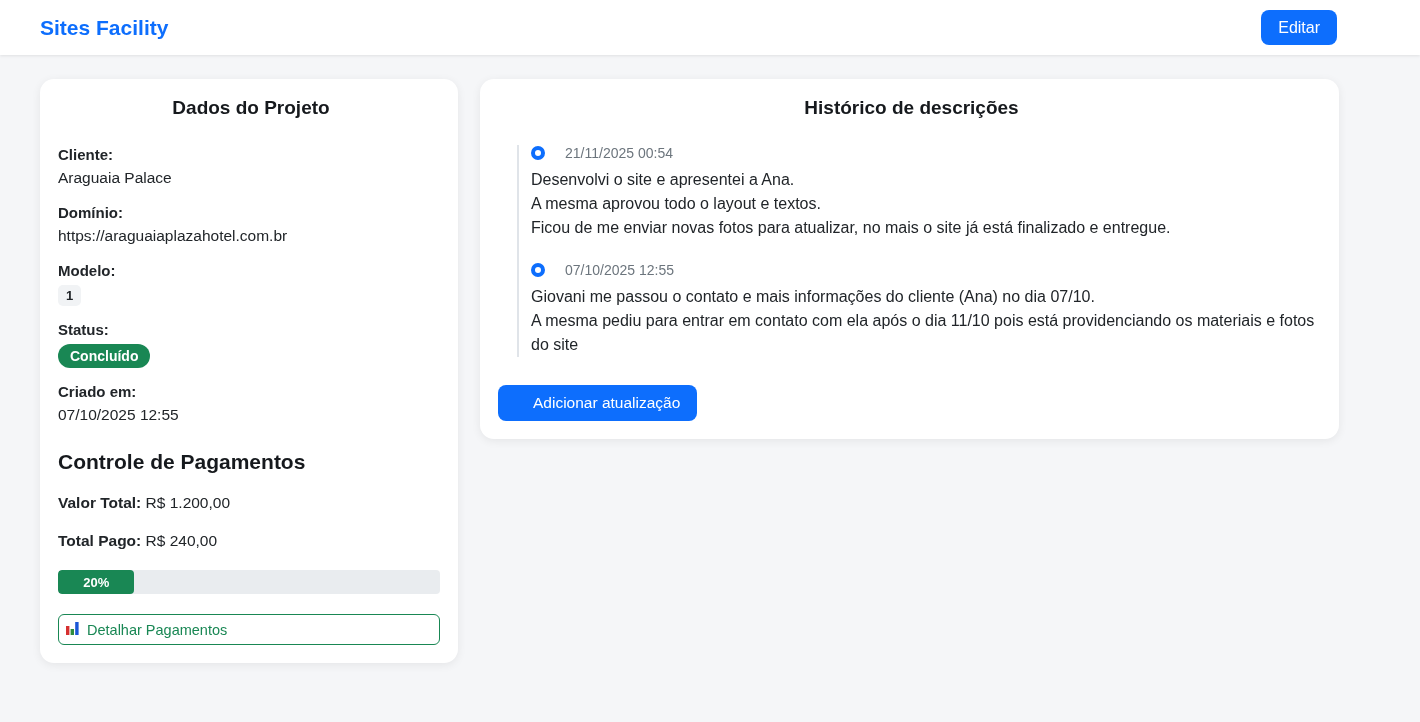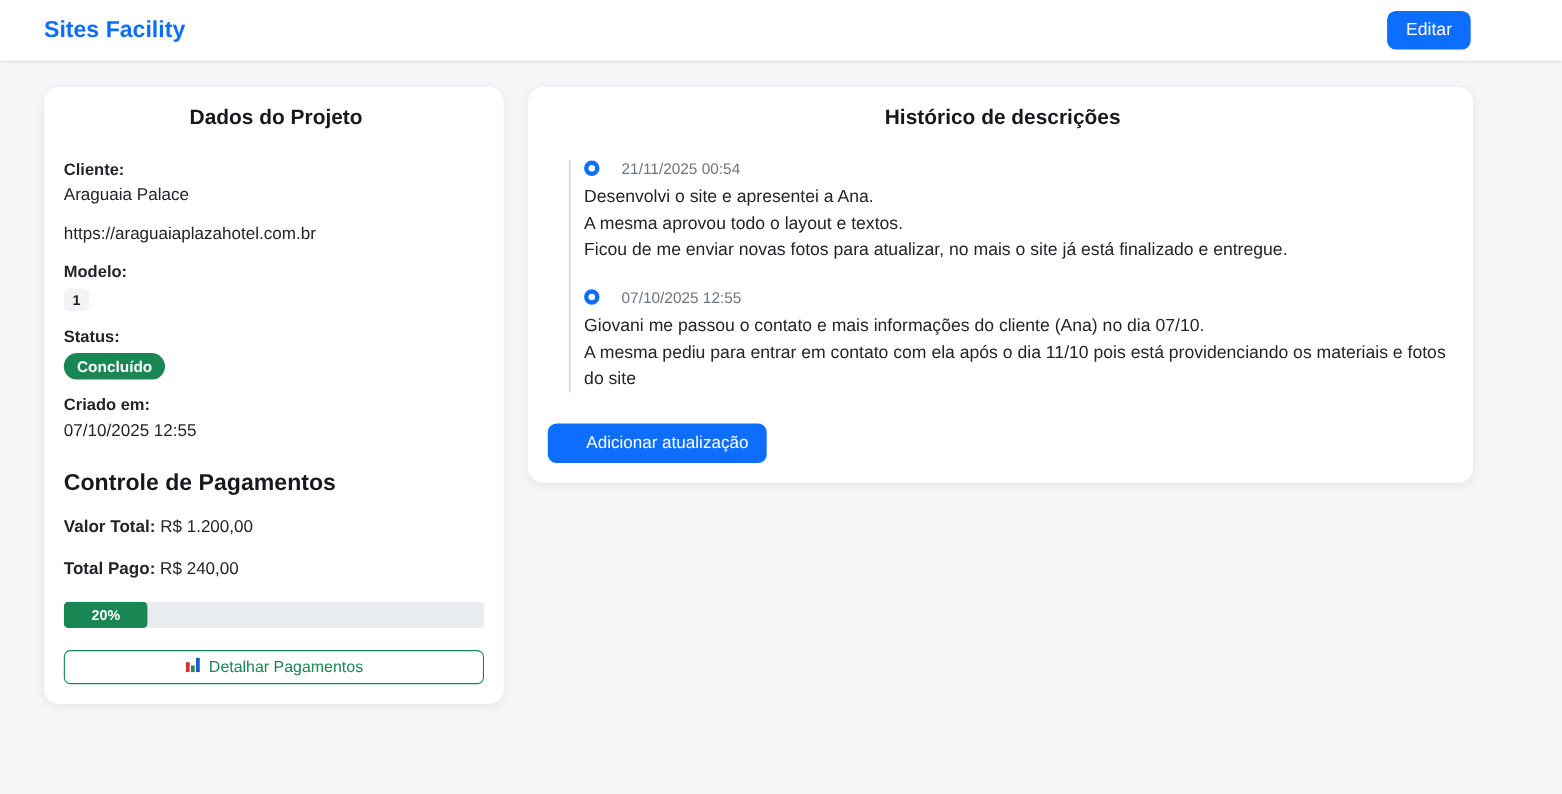--- a/index.html
+++ b/index.html
@@ -57,21 +57,21 @@
   }
   .progress-fill {
     height: 100%; background: #198754; border-radius: 4px;
     display: flex; align-items: center; justify-content: center;
     color: #fff; font-size: 13px; font-weight: 700;
   }
   .btn-detail {
     width: 100%; height: 31px; background: #fff;
     border: 1px solid #198754; border-radius: 6px; color: #198754;
     font-family: inherit; font-size: 14.5px;
-    display: flex; align-items: center; justify-content: center; gap: 7px;
+    display: flex; align-items: center; justify-content: flex-start; gap: 7px;
     cursor: pointer;
   }
   .chart-icon { display: inline-block; }
   
   .card-history { width: 859px; }
   .timeline { margin: 26px 0 0 19px; border-left: 2px solid #e0e4e9; padding-left: 12px; }
   .entry + .entry { margin-top: 22px; }
   .entry-head { display: flex; align-items: center; gap: 20px; margin-bottom: 7px; }
   .marker {
     width: 14px; height: 14px; border-radius: 50%;
@@ -93,20 +93,21 @@
 
   <section class="card card-project">
     <h2>Dados do Projeto</h2>
 
     <div class="field">
       <div class="field-label">Cliente:</div>
       <div class="field-value">Araguaia Palace</div>
     </div>
 
     <div class="field">
+      <div class="field-label">Domínio:</div>
       <div class="field-value">https://araguaiaplazahotel.com.br</div>
     </div>
 
     <div class="field">
       <div class="field-label">Modelo:</div>
       <span class="badge-model">1</span>
     </div>
 
     <div class="field">
       <div class="field-label">Status:</div>

